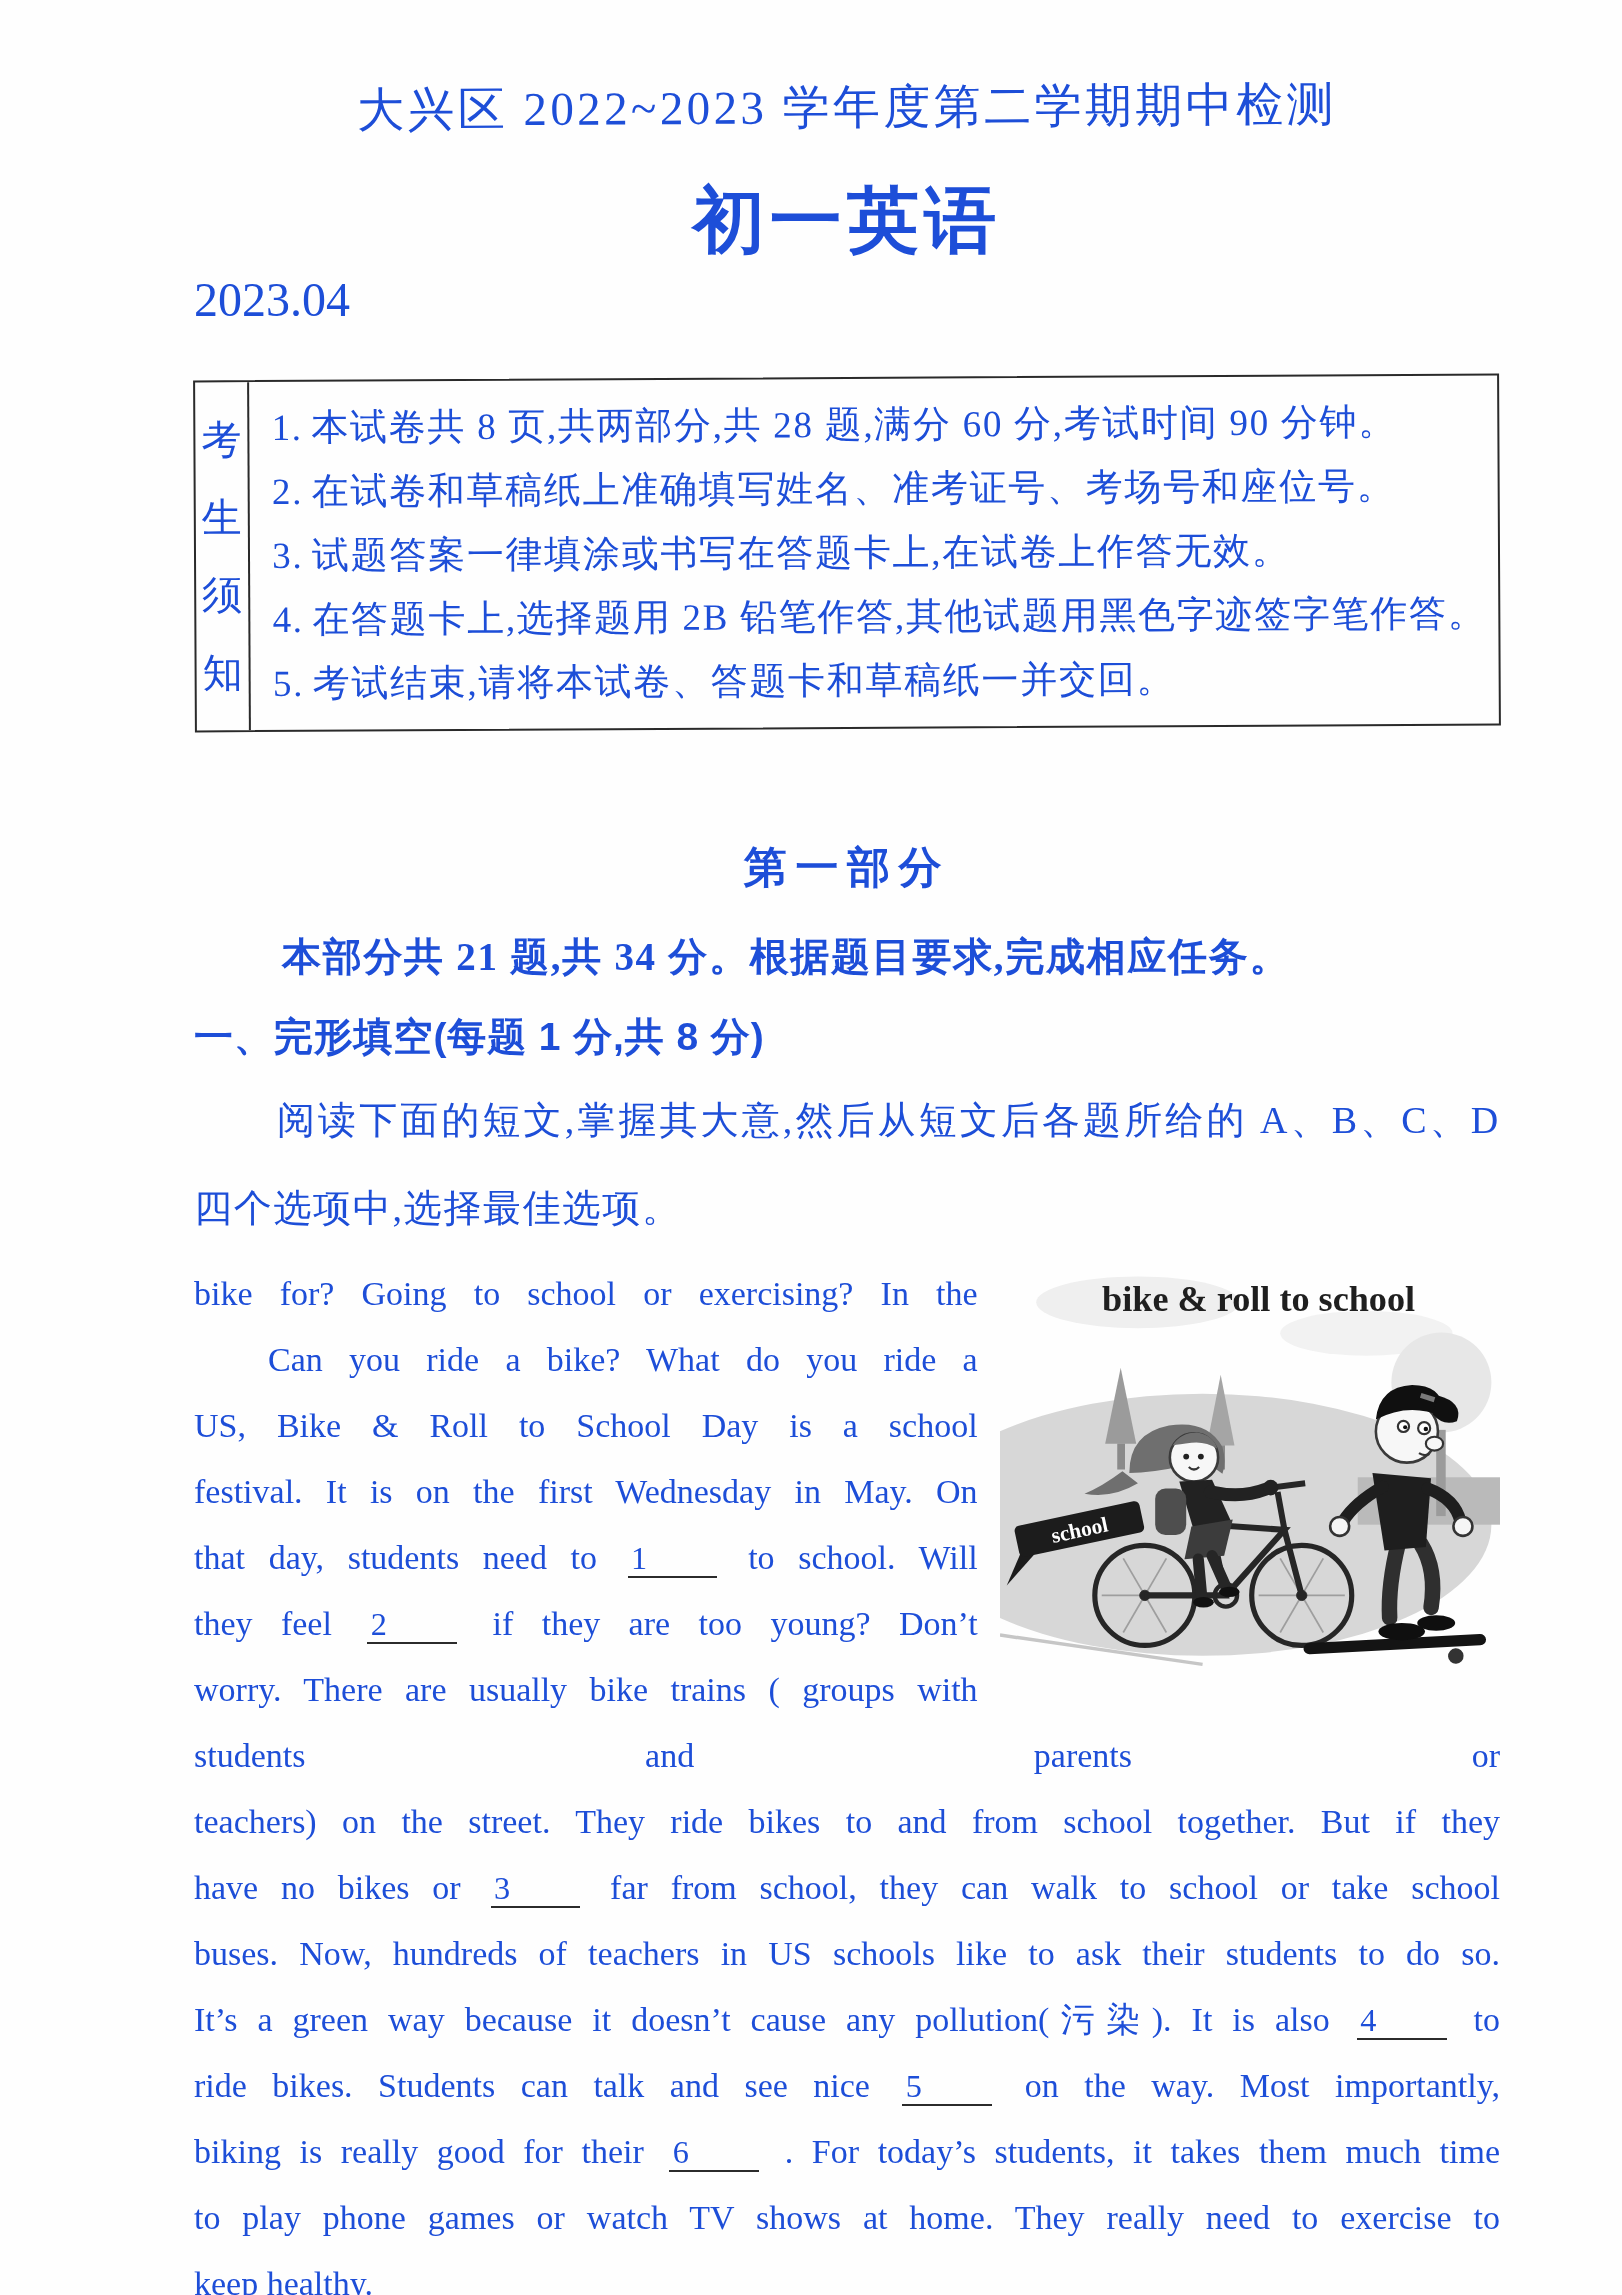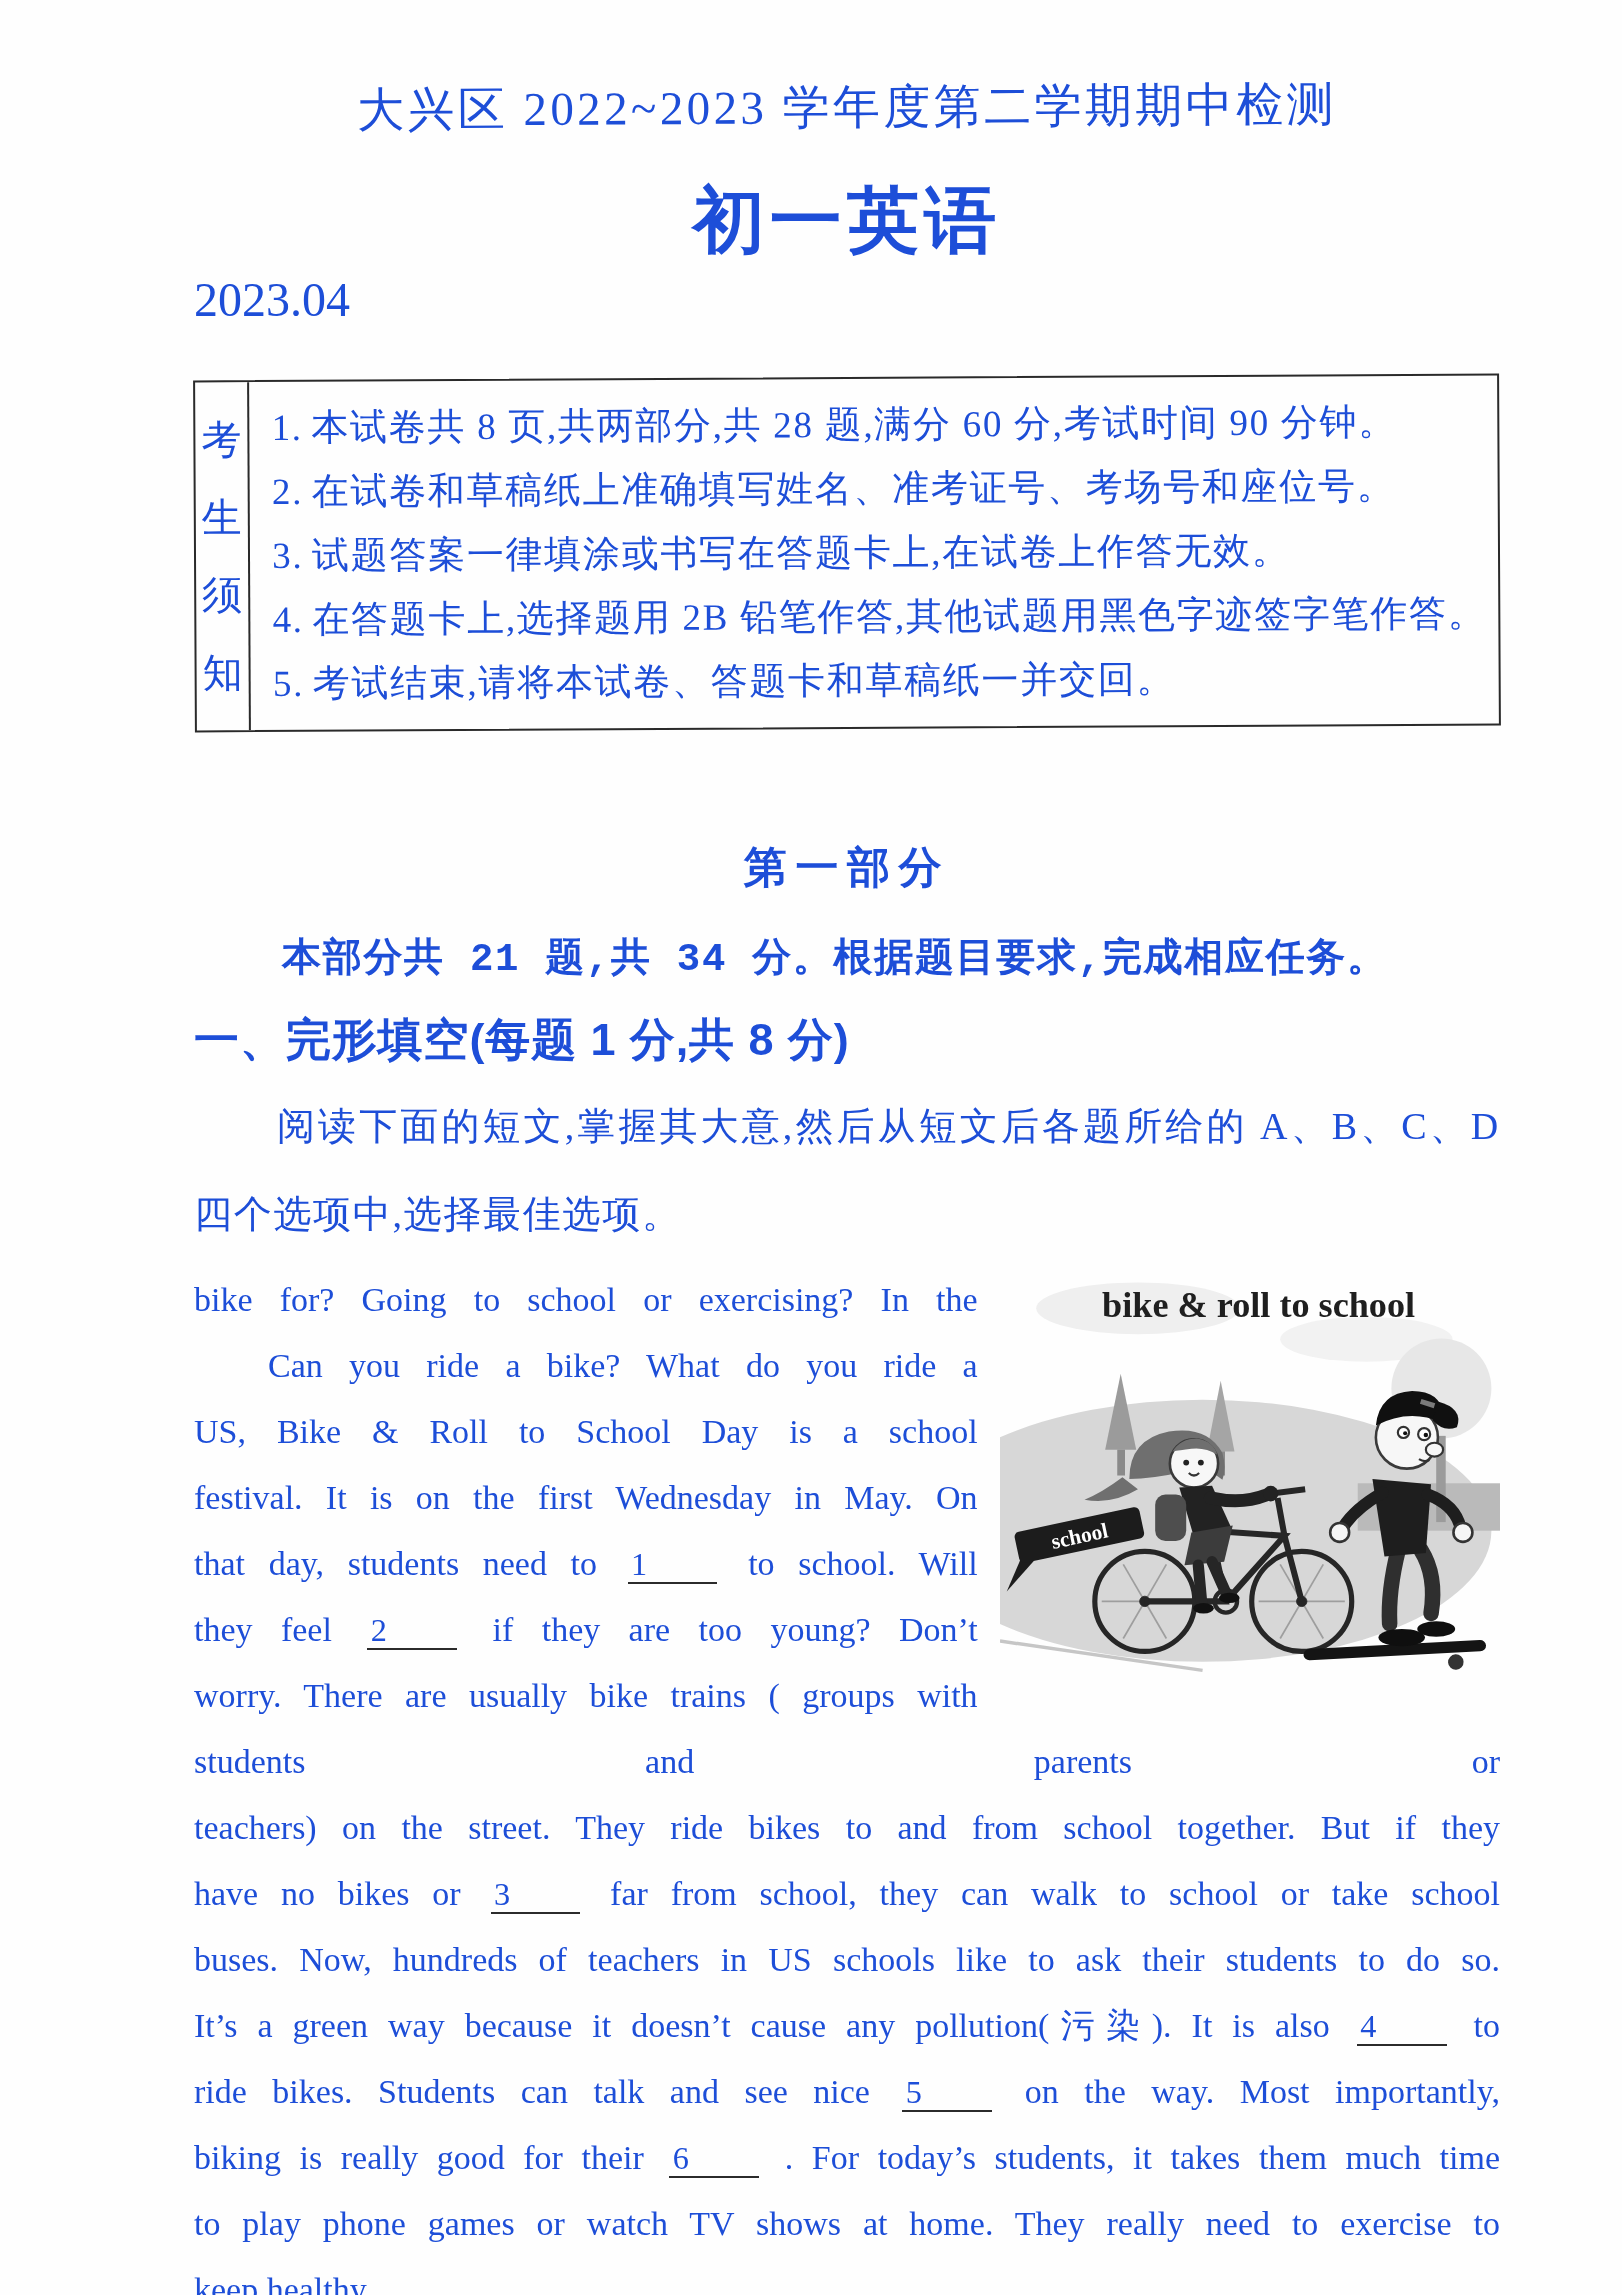--- a/index.html
+++ b/index.html
@@ -63,31 +63,31 @@
   .part-heading{
     margin-top:110px;
     text-align:center;
     font-family:Liberation Sans, sans-serif;
     font-weight:700;
     font-size:43px;
     letter-spacing:8.6px;
   }
   .part-intro{
     margin-top:33px;
-    font-family:Liberation Mono, monospace;
+    font-family:Liberation Serif, serif;
     font-weight:700;
     font-size:39px;
     text-indent:88px;
     letter-spacing:1.7px;
   }
   .section-heading{
     margin-top:26px;
     font-family:"Liberation Sans", sans-serif;
     font-weight:700;
-    font-size:45px;
+    font-size:39px;
     letter-spacing:0.9px;
   }
   .cloze-instructions{
     margin-top:12px;
     font-size:38px;
     line-height:88px;
     letter-spacing:1.7px;
     text-indent:83px;
     text-align:justify;
   }

